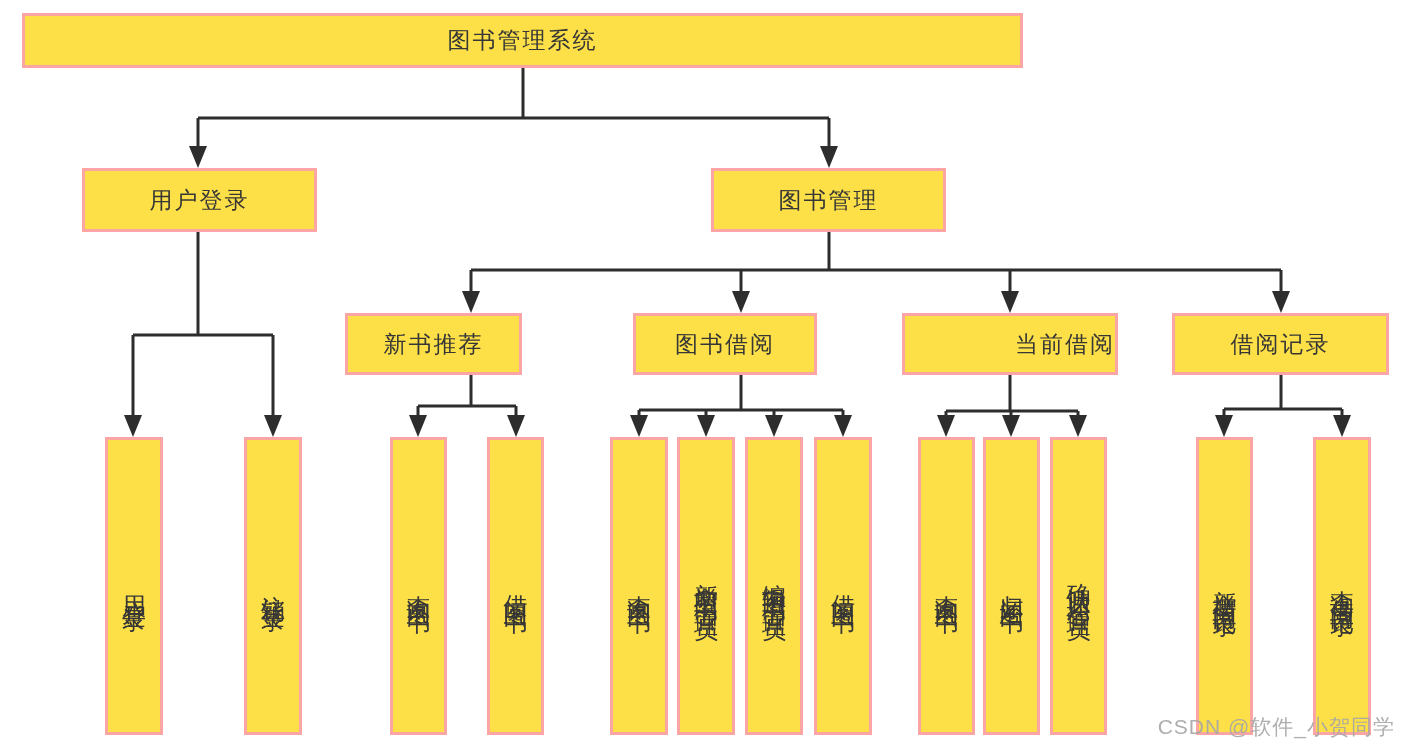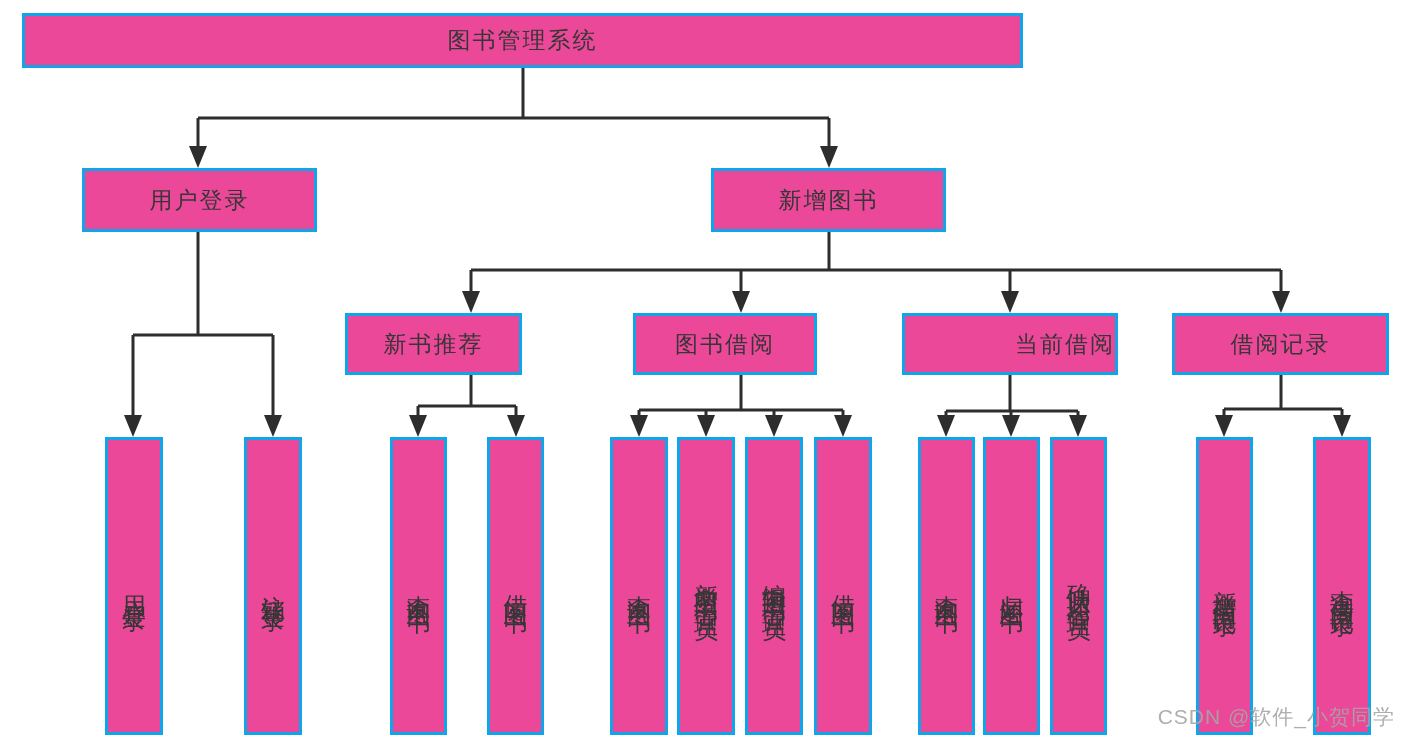--- a/index.html
+++ b/index.html
@@ -8,22 +8,22 @@
     width: 1405px;
     height: 747px;
     background: #ffffff;
     font-family: "Liberation Sans", sans-serif;
     overflow: hidden;
   }
   #wires { position: absolute; left: 0; top: 0; z-index: 1; }
   .box {
     position: absolute;
     box-sizing: border-box;
-    border: 3px solid #0ea5e9;
-    background: #ec4899;
+    border: 3px solid #fca5a5;
+    background: #fde047;
     display: flex;
     align-items: center;
     justify-content: center;
     z-index: 2;
     color: #363636;
   }
   .h-label {
     font-size: 23px;
     letter-spacing: 2px;
     white-space: nowrap;
@@ -32,21 +32,21 @@
     writing-mode: vertical-rl;
     text-orientation: upright;
     font-size: 24px;
     letter-spacing: 5px;
     line-height: 1;
     white-space: nowrap;
   }
   .watermark {
     position: absolute;
     right: 10px;
-    bottom: 16px;
+    bottom: 6px;
     z-index: 3;
     font-size: 21px;
     color: rgba(165,165,165,0.9);
     letter-spacing: 1px;
     white-space: nowrap;
     margin-left: 26px;
   }
 </style>
 </head>
 <body>
@@ -120,21 +120,21 @@
   </svg>
 
   <div class="box" style="left:22px; top:13px; width:1001px; height:55px;">
     <span class="h-label">图书管理系统</span>
   </div>
 
   <div class="box" style="left:82px; top:168px; width:235px; height:64px;">
     <span class="h-label">用户登录</span>
   </div>
   <div class="box" style="left:711px; top:168px; width:235px; height:64px;">
-    <span class="h-label">新增图书</span>
+    <span class="h-label">图书管理</span>
   </div>
 
   <div class="box" style="left:345px; top:313px; width:177px; height:62px;">
     <span class="h-label">新书推荐</span>
   </div>
   <div class="box" style="left:633px; top:313px; width:184px; height:62px;">
     <span class="h-label">图书借阅</span>
   </div>
   <div class="box" style="left:902px; top:313px; width:216px; height:62px;justify-content:flex-end;">
     <span class="h-label">当前借阅</span>

